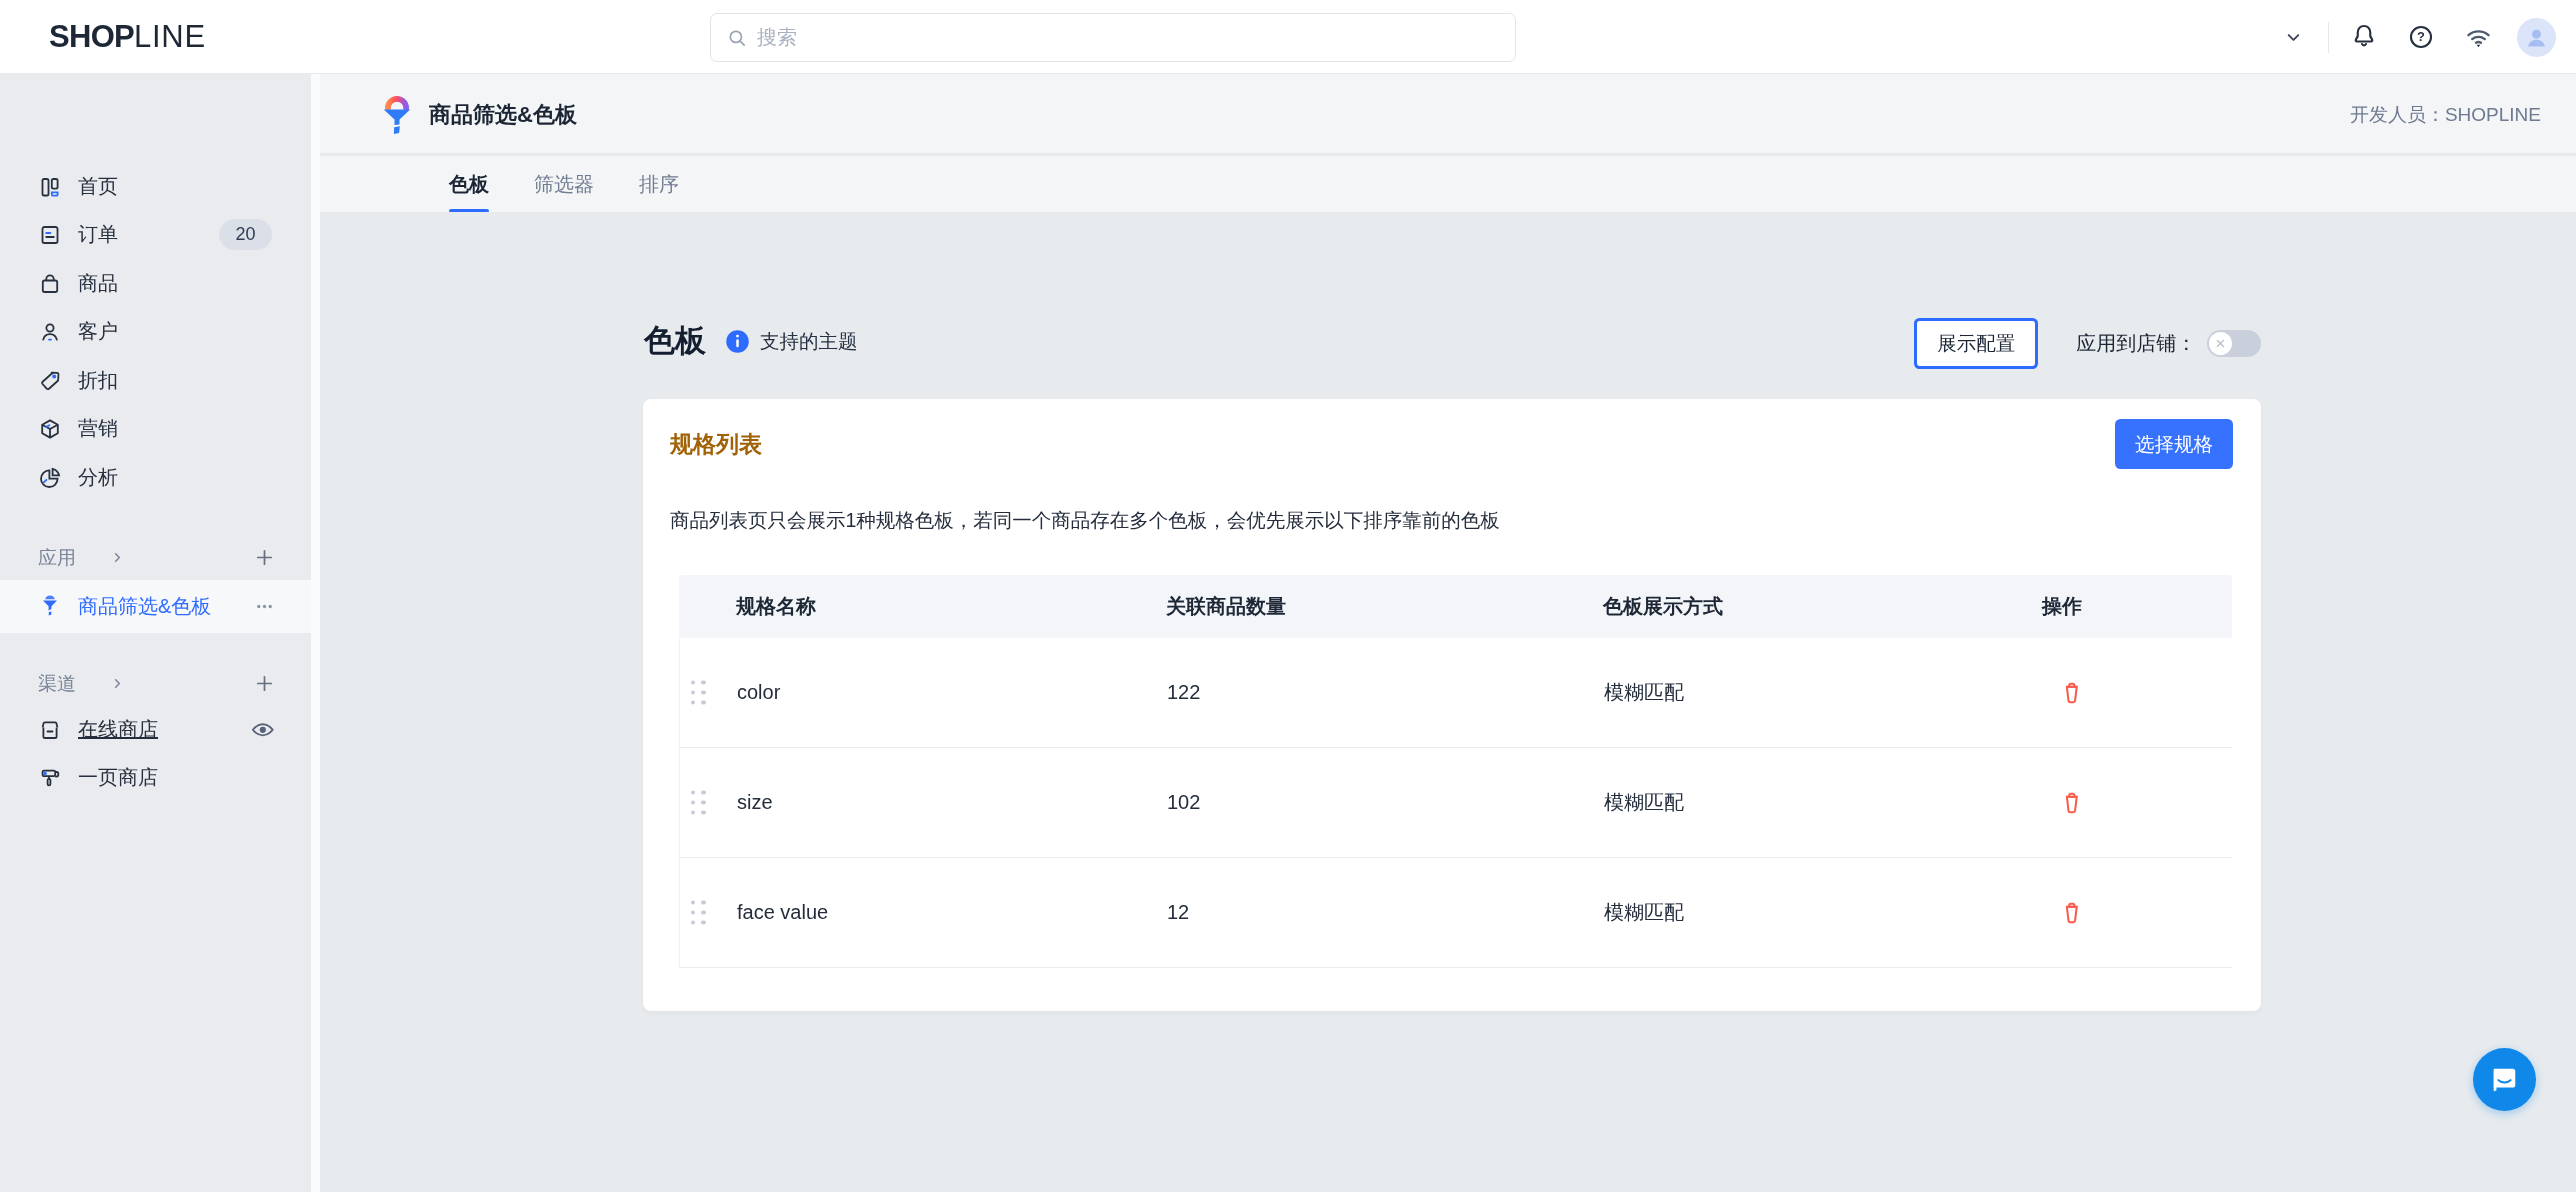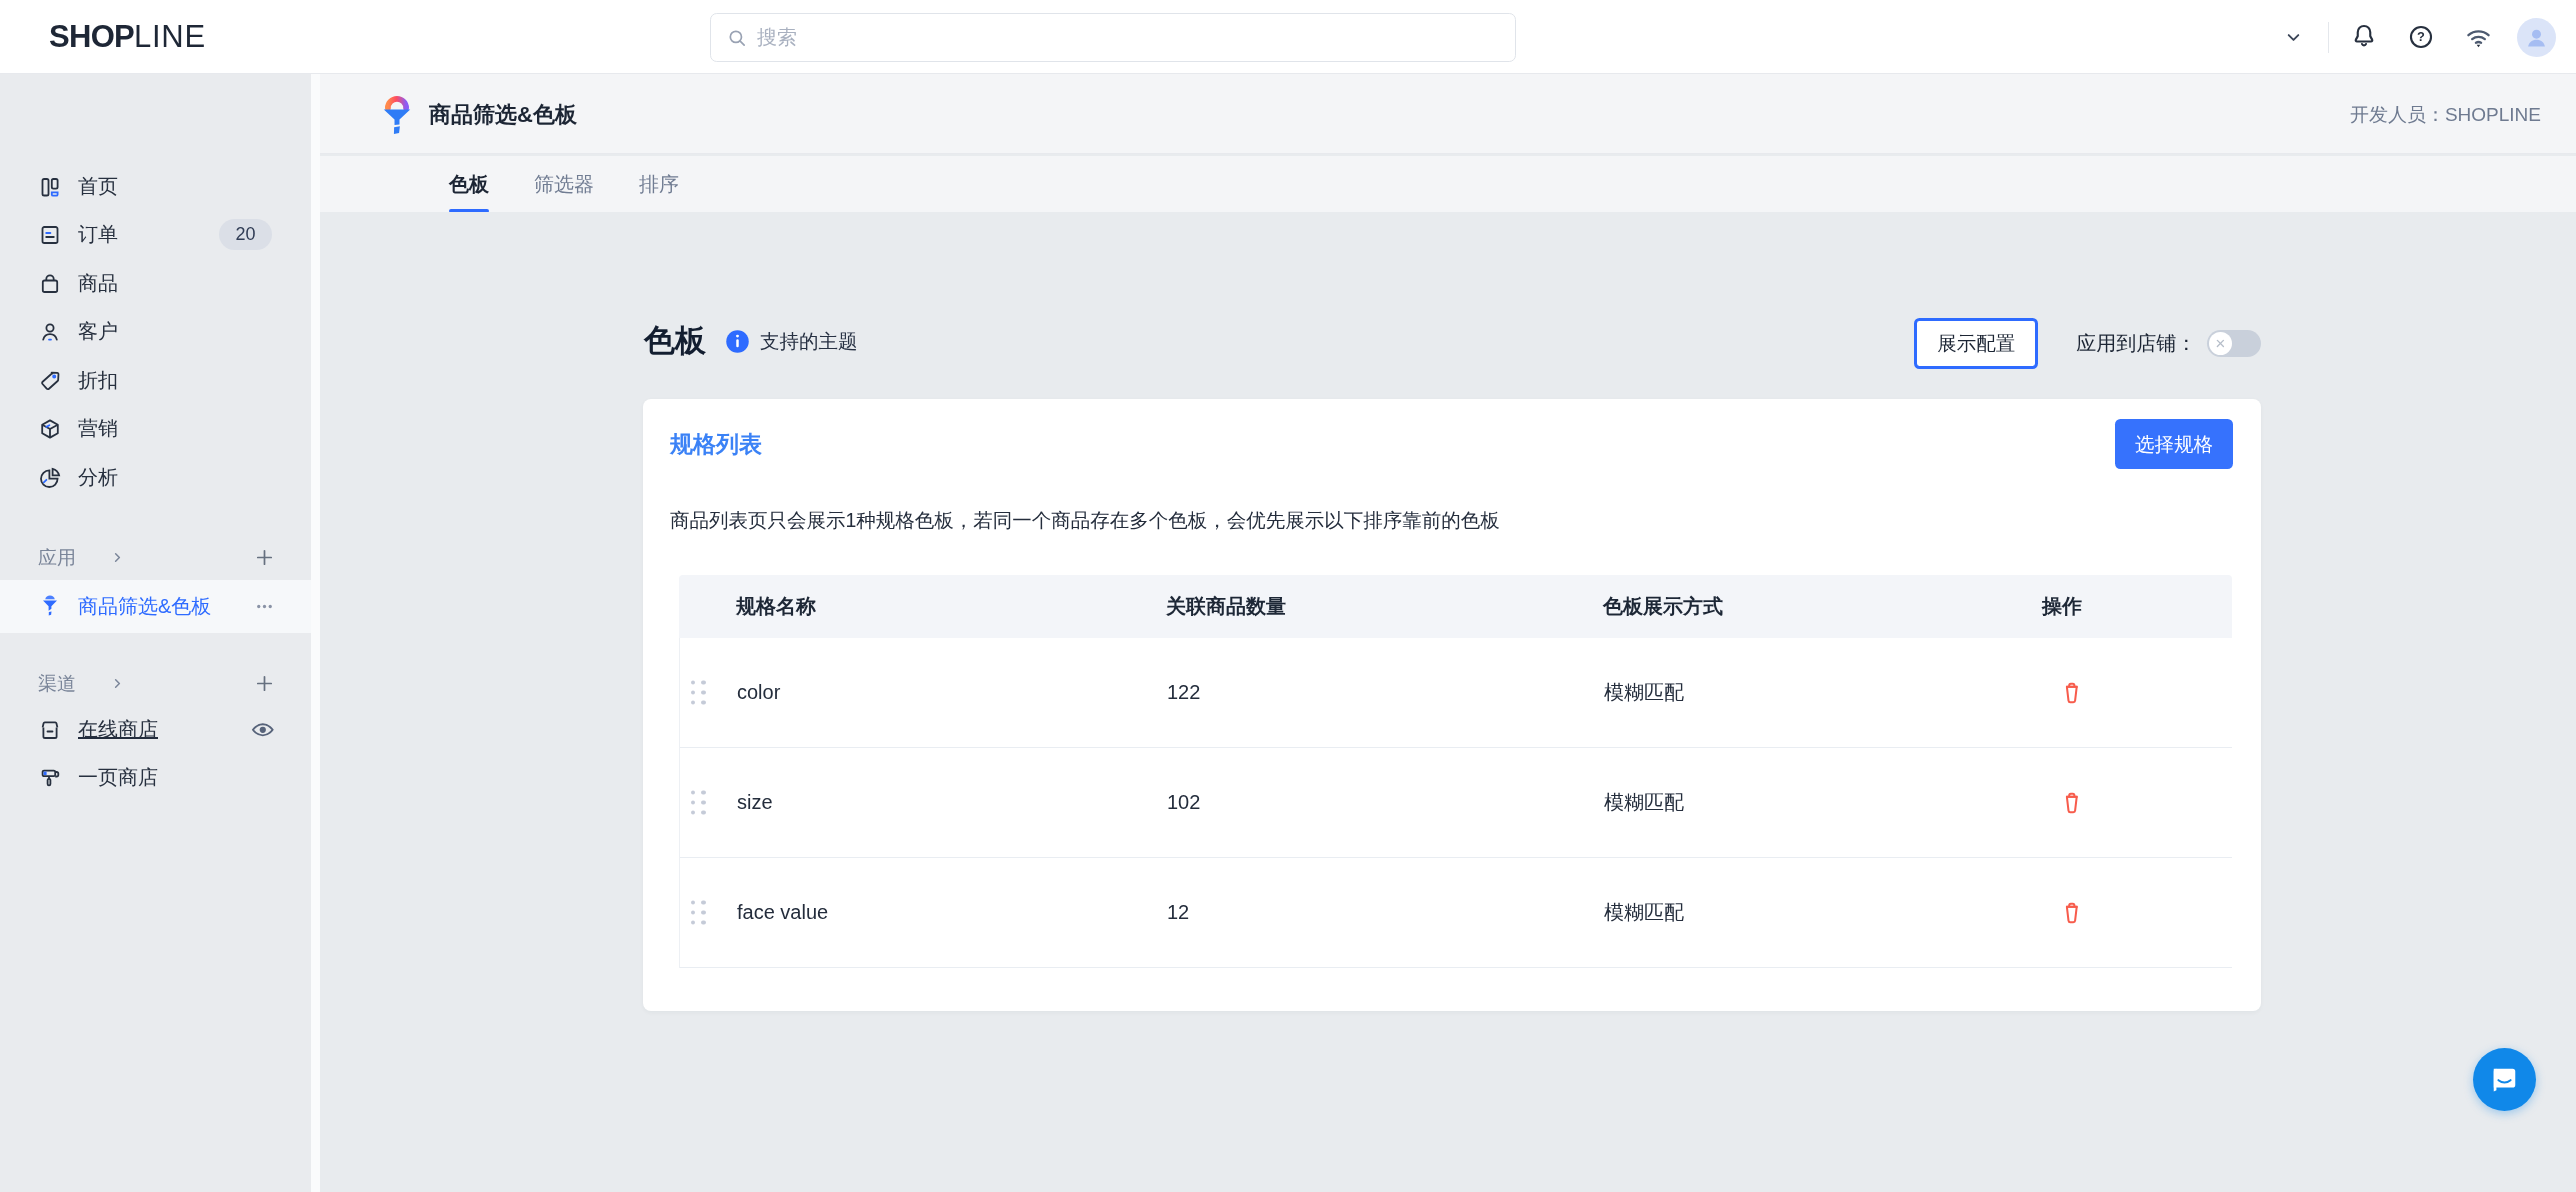--- a/index.html
+++ b/index.html
@@ -55,21 +55,21 @@
 
   .ctrl-row { position:absolute; right:315px; top:106px; display:flex; align-items:center; }
   .btn-outline-focus { height:51px; background:#ffffff; border:3.4px solid #2e6bff; border-radius:5.4px; font-size:19.5px; color:#1c2534; display:flex; align-items:center; justify-content:center; padding:0 20px; cursor:pointer; font-family:inherit; }
   .apply-label { margin-left:38px; font-size:20px; color:#1c2534; }
   .toggle { margin-left:10.8px; width:54px; height:27px; border-radius:13.5px; background:#c9d0db; position:relative; cursor:pointer; }
   .toggle .knob { position:absolute; left:2px; top:2px; width:23px; height:23px; background:#ffffff; border-radius:50%; display:flex; align-items:center; justify-content:center; }
 
   
   .card { position:absolute; left:323px; top:187px; width:1618px; height:612px; background:#ffffff; border-radius:8px; box-shadow:0 1.3px 4px rgba(30,40,60,.04); }
   .card-head { position:absolute; left:27px; right:28px; top:19.5px; height:51px; display:flex; align-items:center; justify-content:space-between; }
-  .card-title { font-size:23px; font-weight:700; color:#3b82f6; }
+  .card-title { font-size:23px; font-weight:700; color:#a16207; }
   .btn-primary { height:50px; background:#3672fd; border:none; border-radius:5.4px; color:#ffffff; font-size:19.5px; padding:0 20px; cursor:pointer; font-family:inherit; }
   .card-desc { position:absolute; left:27px; top:108px; font-size:19.5px; color:#242d3c; }
 
   .spec-table { position:absolute; left:36px; top:176px; width:1553px; }
   .thead { height:63px; background:#f3f5f9; border-radius:4px 4px 0 0; display:grid; grid-template-columns:430px 437px 439px auto; align-items:center; padding-left:57px; }
   .thead .th { font-size:20px; font-weight:600; color:#1d2736; }
   .tbody { border-left:1.3px solid #edf0f4; }
   .trow { position:relative; height:110px; display:grid; grid-template-columns:430px 437px 439px auto; align-items:center; padding-left:57px; border-bottom:1.3px solid #e9edf2; background:#fff; }
   .trow .td { font-size:20px; color:#242d3c; }
   .drag-handle { position:absolute; left:10.8px; top:50%; transform:translateY(-50%); display:grid; grid-template-columns:repeat(2,4.7px); grid-auto-rows:4.7px; gap:5.4px; cursor:grab; }

